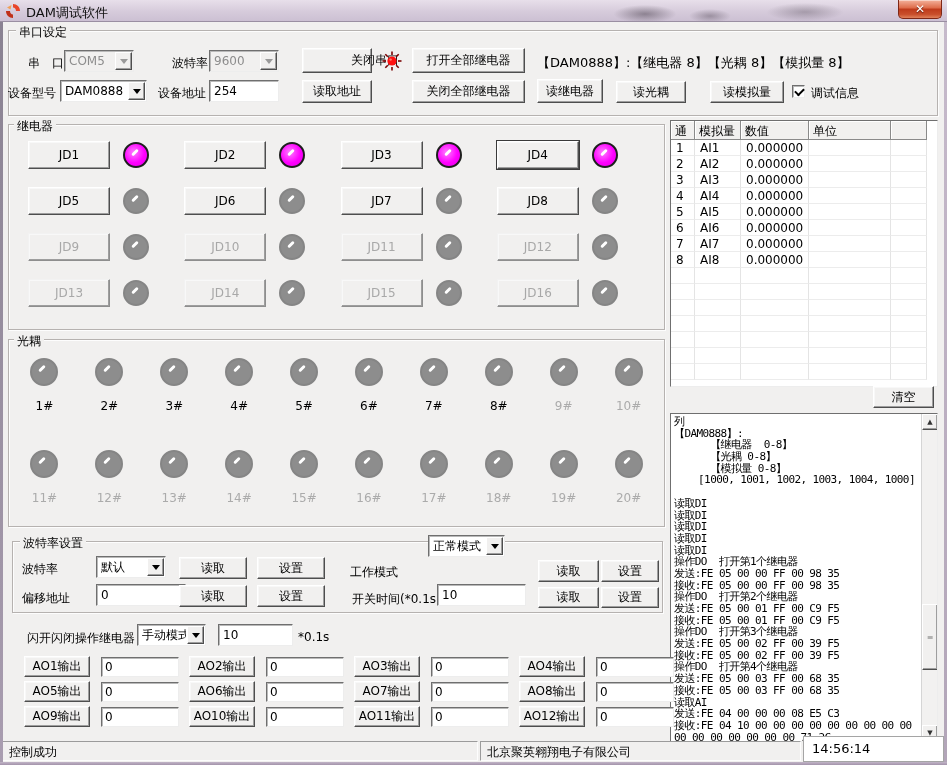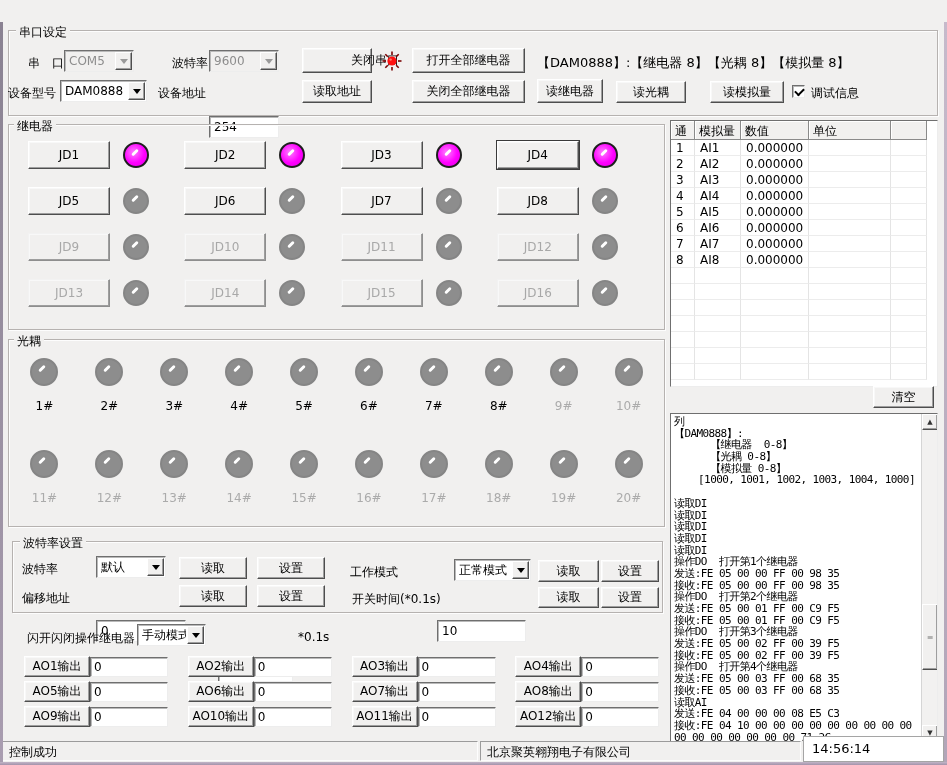--- a/index.html
+++ b/index.html
@@ -50,21 +50,21 @@
     box-shadow: inset -1px -1px 0 #9E9E9E, inset 1px 1px 0 #F8F8F8;
     padding:0; cursor:default; white-space:nowrap;
   }
   .btn.abs{ position:absolute; }
   .tbox{
     font-family:inherit; font-size:12px; color:#000; background:#fff;
     border:1px solid; border-color:#6F6F6F #EDEDED #EDEDED #6F6F6F;
     box-shadow: inset 1px 1px 0 #B9B9B9;
     padding:2px 4px;
   }
-  .tbox.abs{ position:absolute;margin-top:36px; }
+  .tbox.abs{ position:absolute; }
   .combo{
     position:absolute; height:22px; background:#fff;
     border:1px solid; border-color:#6F6F6F #EDEDED #EDEDED #6F6F6F;
     box-shadow: inset 1px 1px 0 #B9B9B9;
     display:flex; align-items:center;
   }
   .combo .txt{ flex:1; padding:0 4px; font-size:12px; white-space:nowrap; overflow:hidden;}
   .combo .cbtn{
     width:17px; align-self:stretch; margin:1px; background:#F1F0EF;
     border:1px solid; border-color:#FFFFFF #4E4E4E #4E4E4E #FFFFFF;
@@ -154,40 +154,51 @@
     position:absolute; left:0; width:16px; height:66px; top:190px; background:#F1F0EF;
     border:1px solid; border-color:#FFFFFF #4E4E4E #4E4E4E #FFFFFF;
     box-shadow: inset -1px -1px 0 #9E9E9E;
     display:flex; align-items:center; justify-content:center; font-size:8px; color:#777; letter-spacing:0;
   }
   
   #ao-grid{
     position:absolute; left:24px; top:656px; width:645px; height:74px;
     display:grid; grid-template-columns:repeat(4,1fr); grid-auto-rows:21px; row-gap:4px; column-gap:10px;
   }
-  .ao-cell{ display:flex; align-items:center; }
+  .ao-cell{ display:flex; align-items:center; gap:11px; }
   .ao-btn{ width:66px; height:21px; flex:none; }
   .ao-input{ width:78px; height:20px; flex:none; padding:1px 3px; }
   
   .statusseg{
     position:absolute; top:741px; height:20px; background:#F1F0EF;
     border:1px solid; border-color:#9B9B9B #FDFDFD #FDFDFD #9B9B9B;
     padding:2px 4px 0 6px; font-size:12px; white-space:nowrap; overflow:hidden;
   }
   #time-cell{
     position:absolute; left:803px; top:736px; width:141px; height:26px;
     background:#fff; border:1px solid #A5A5A5; padding:4px 0 0 8px;
     font-size:13px; z-index:5;
   }
 </style>
 </head>
 <body>
 
 <div id="window">
 
+  <div class="titlebar">
+    <svg class="app-icon" viewBox="0 0 16 16">
+      <path d="M8 1 C12 1 15 4 15 8 L11 8 C11 5.8 9.7 4.5 8 4.5 Z" fill="#E8442A"></path>
+      <path d="M8 15 C4 15 1 12 1 8 L5 8 C5 10.2 6.3 11.5 8 11.5 Z" fill="#C03018"></path>
+      <path d="M2 4.5 L6.5 2 L5.5 6.5 Z" fill="#F2A055"></path>
+    </svg>
+    <span class="title-text">DAM调试软件</span>
+    <div class="close-btn">
+      <span class="close-x">✕</span>
+    </div>
+  </div>
 
   <div class="group" style="left:8px;top:30px;width:930px;height:86px;"></div>
   <span class="legend" style="left:16px;top:24px;">串口设定</span>
 
   <span class="lbl" style="left:28px;top:55px;">串　口</span>
   <div class="combo disabled" style="left:64px;top:50px;width:70px;">
     <span class="txt">COM5</span>
     <span class="cbtn">
         <span class="arr"></span>
       </span>
@@ -560,21 +571,21 @@
   <div class="combo" style="left:96px;top:556px;width:70px;">
     <span class="txt">默认</span>
     <span class="cbtn">
         <span class="arr"></span>
       </span>
   </div>
   <button class="btn abs" style="left:179px;top:557px;width:68px;height:22px;">读取</button>
   <button class="btn abs" style="left:257px;top:557px;width:68px;height:22px;">设置</button>
 
   <span class="lbl" style="left:350px;top:564px;">工作模式</span>
-  <div class="combo" style="left:428px;top:559px;width:77px;margin-left:26px;">
+  <div class="combo" style="left:428px;top:535px;width:77px;">
     <span class="txt">正常模式</span>
     <span class="cbtn">
         <span class="arr"></span>
       </span>
   </div>
   <button class="btn abs" style="left:538px;top:560px;width:61px;height:22px;">读取</button>
   <button class="btn abs" style="left:601px;top:560px;width:58px;height:22px;">设置</button>
 
   <span class="lbl" style="left:22px;top:590px;">偏移地址</span>
   <input class="tbox abs" style="left: 96px; top: 584px; width: 90px; height: 22px;" value="0">

